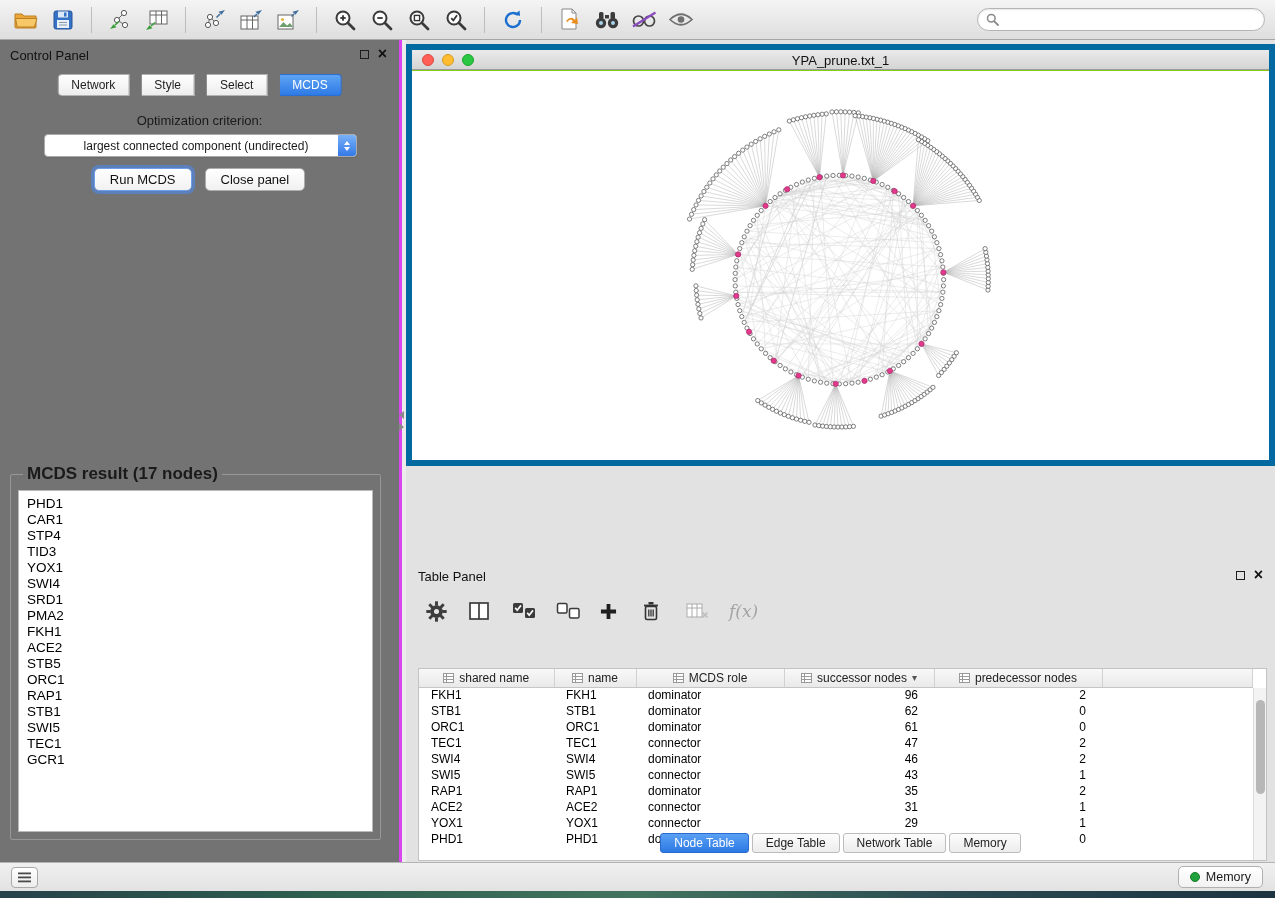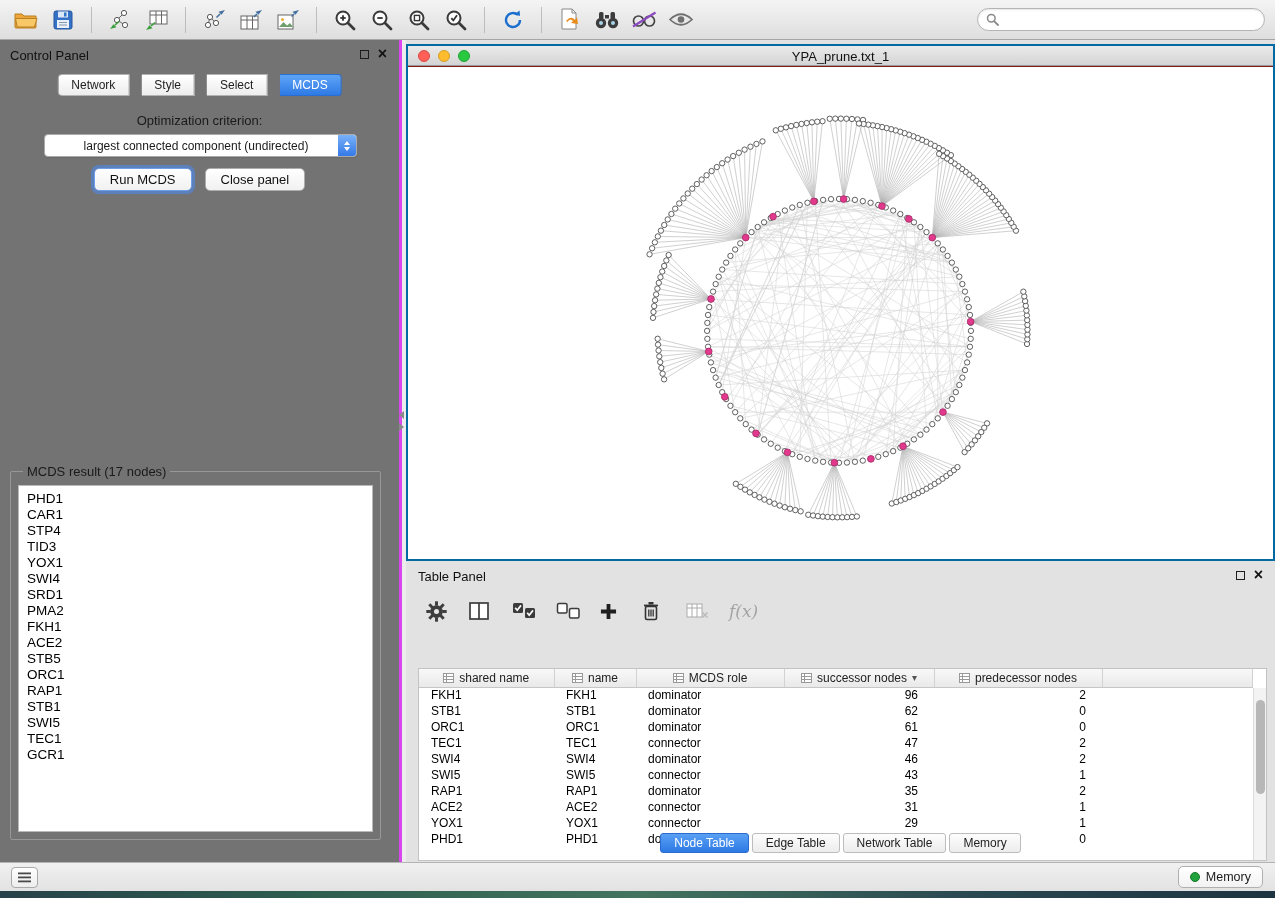--- a/index.html
+++ b/index.html
@@ -41,32 +41,32 @@
   .dd-stepper{width:18px;height:21px;border-radius:0 3px 3px 0;background:linear-gradient(#79b1f8,#3379e8);
     display:flex;flex-direction:column;align-items:center;justify-content:center;gap:2px;}
   .tri-up{width:0;height:0;border-left:3.5px solid transparent;border-right:3.5px solid transparent;border-bottom:4.5px solid #fff;}
   .tri-down{width:0;height:0;border-left:3.5px solid transparent;border-right:3.5px solid transparent;border-top:4.5px solid #fff;}
   .btn-row{position:absolute;top:128px;left:0;right:0;display:flex;justify-content:center;gap:13px;}
   .mac-btn{font-size:13px;padding:3px 15px;background:linear-gradient(#ffffff,#f1f1f1);
     border:1px solid #adadad;border-radius:5px;color:#111;}
   .mac-btn.focused{box-shadow:0 0 0 3px rgba(72,139,248,.55);border-color:#6f9fe8;}
   .result-box{position:absolute;top:424px;left:10px;right:18px;bottom:22px;margin:0;
     border:1px solid #979797;border-radius:2px;padding:4px;}
-  .result-box legend{font-size:13px;margin-left:8px;padding:0 4px;}
+  .result-box legend{font-size:17px;margin-left:8px;padding:0 4px;font-weight:bold;}
   .result-list{position:absolute;top:6px;left:7px;right:7px;bottom:7px;background:#fff;
     border:1px solid #b9b9b9;padding:5px 8px;overflow:hidden;}
   .result-item{font-size:13.5px;line-height:16px;color:#000;}
   .splitter-grip{position:absolute;top:408px;left:398px;width:7px;height:26px;
     display:flex;flex-direction:column;align-items:center;justify-content:center;gap:4px;}
   .grip-l{width:0;height:0;border-top:4px solid transparent;border-bottom:4px solid transparent;border-right:5px solid #8a8a8a;}
   .grip-r{width:0;height:0;border-top:4px solid transparent;border-bottom:4px solid transparent;border-left:5px solid #8a8a8a;}
 
   
   .right{position:absolute;top:40px;left:406px;width:869px;height:822px;background:#e2e2e2;}
-  .net-window{position:absolute;top:4px;left:0;right:0;height:517px;border:2px solid #0369a1;background:#7f1d1d;}
+  .net-window{position:absolute;top:4px;left:0;right:0;height:422px;border:6px solid #0369a1;background:#84cc16;}
   .net-titlebar{position:absolute;top:0;left:0;right:0;height:20px;
     background:linear-gradient(#eaeaea,#d4d4d4);border-bottom:1px solid #9c9c9c;}
   .lights{position:absolute;left:10px;top:4px;display:flex;gap:8px;}
   .light{width:12px;height:12px;border-radius:50%;}
   .light.red{background:#ff5f57;border:0.5px solid #d94c44;}
   .light.yellow{background:#febc2e;border:0.5px solid #d69f22;}
   .light.green{background:#28c840;border:0.5px solid #1fa330;}
   .net-title{position:absolute;left:0;right:0;top:3px;text-align:center;font-size:13px;color:#111;}
   .net-canvas{position:absolute;top:21px;left:0;right:0;bottom:0;background:#fff;}
   .net-canvas svg{display:block;width:100%;height:100%;}

